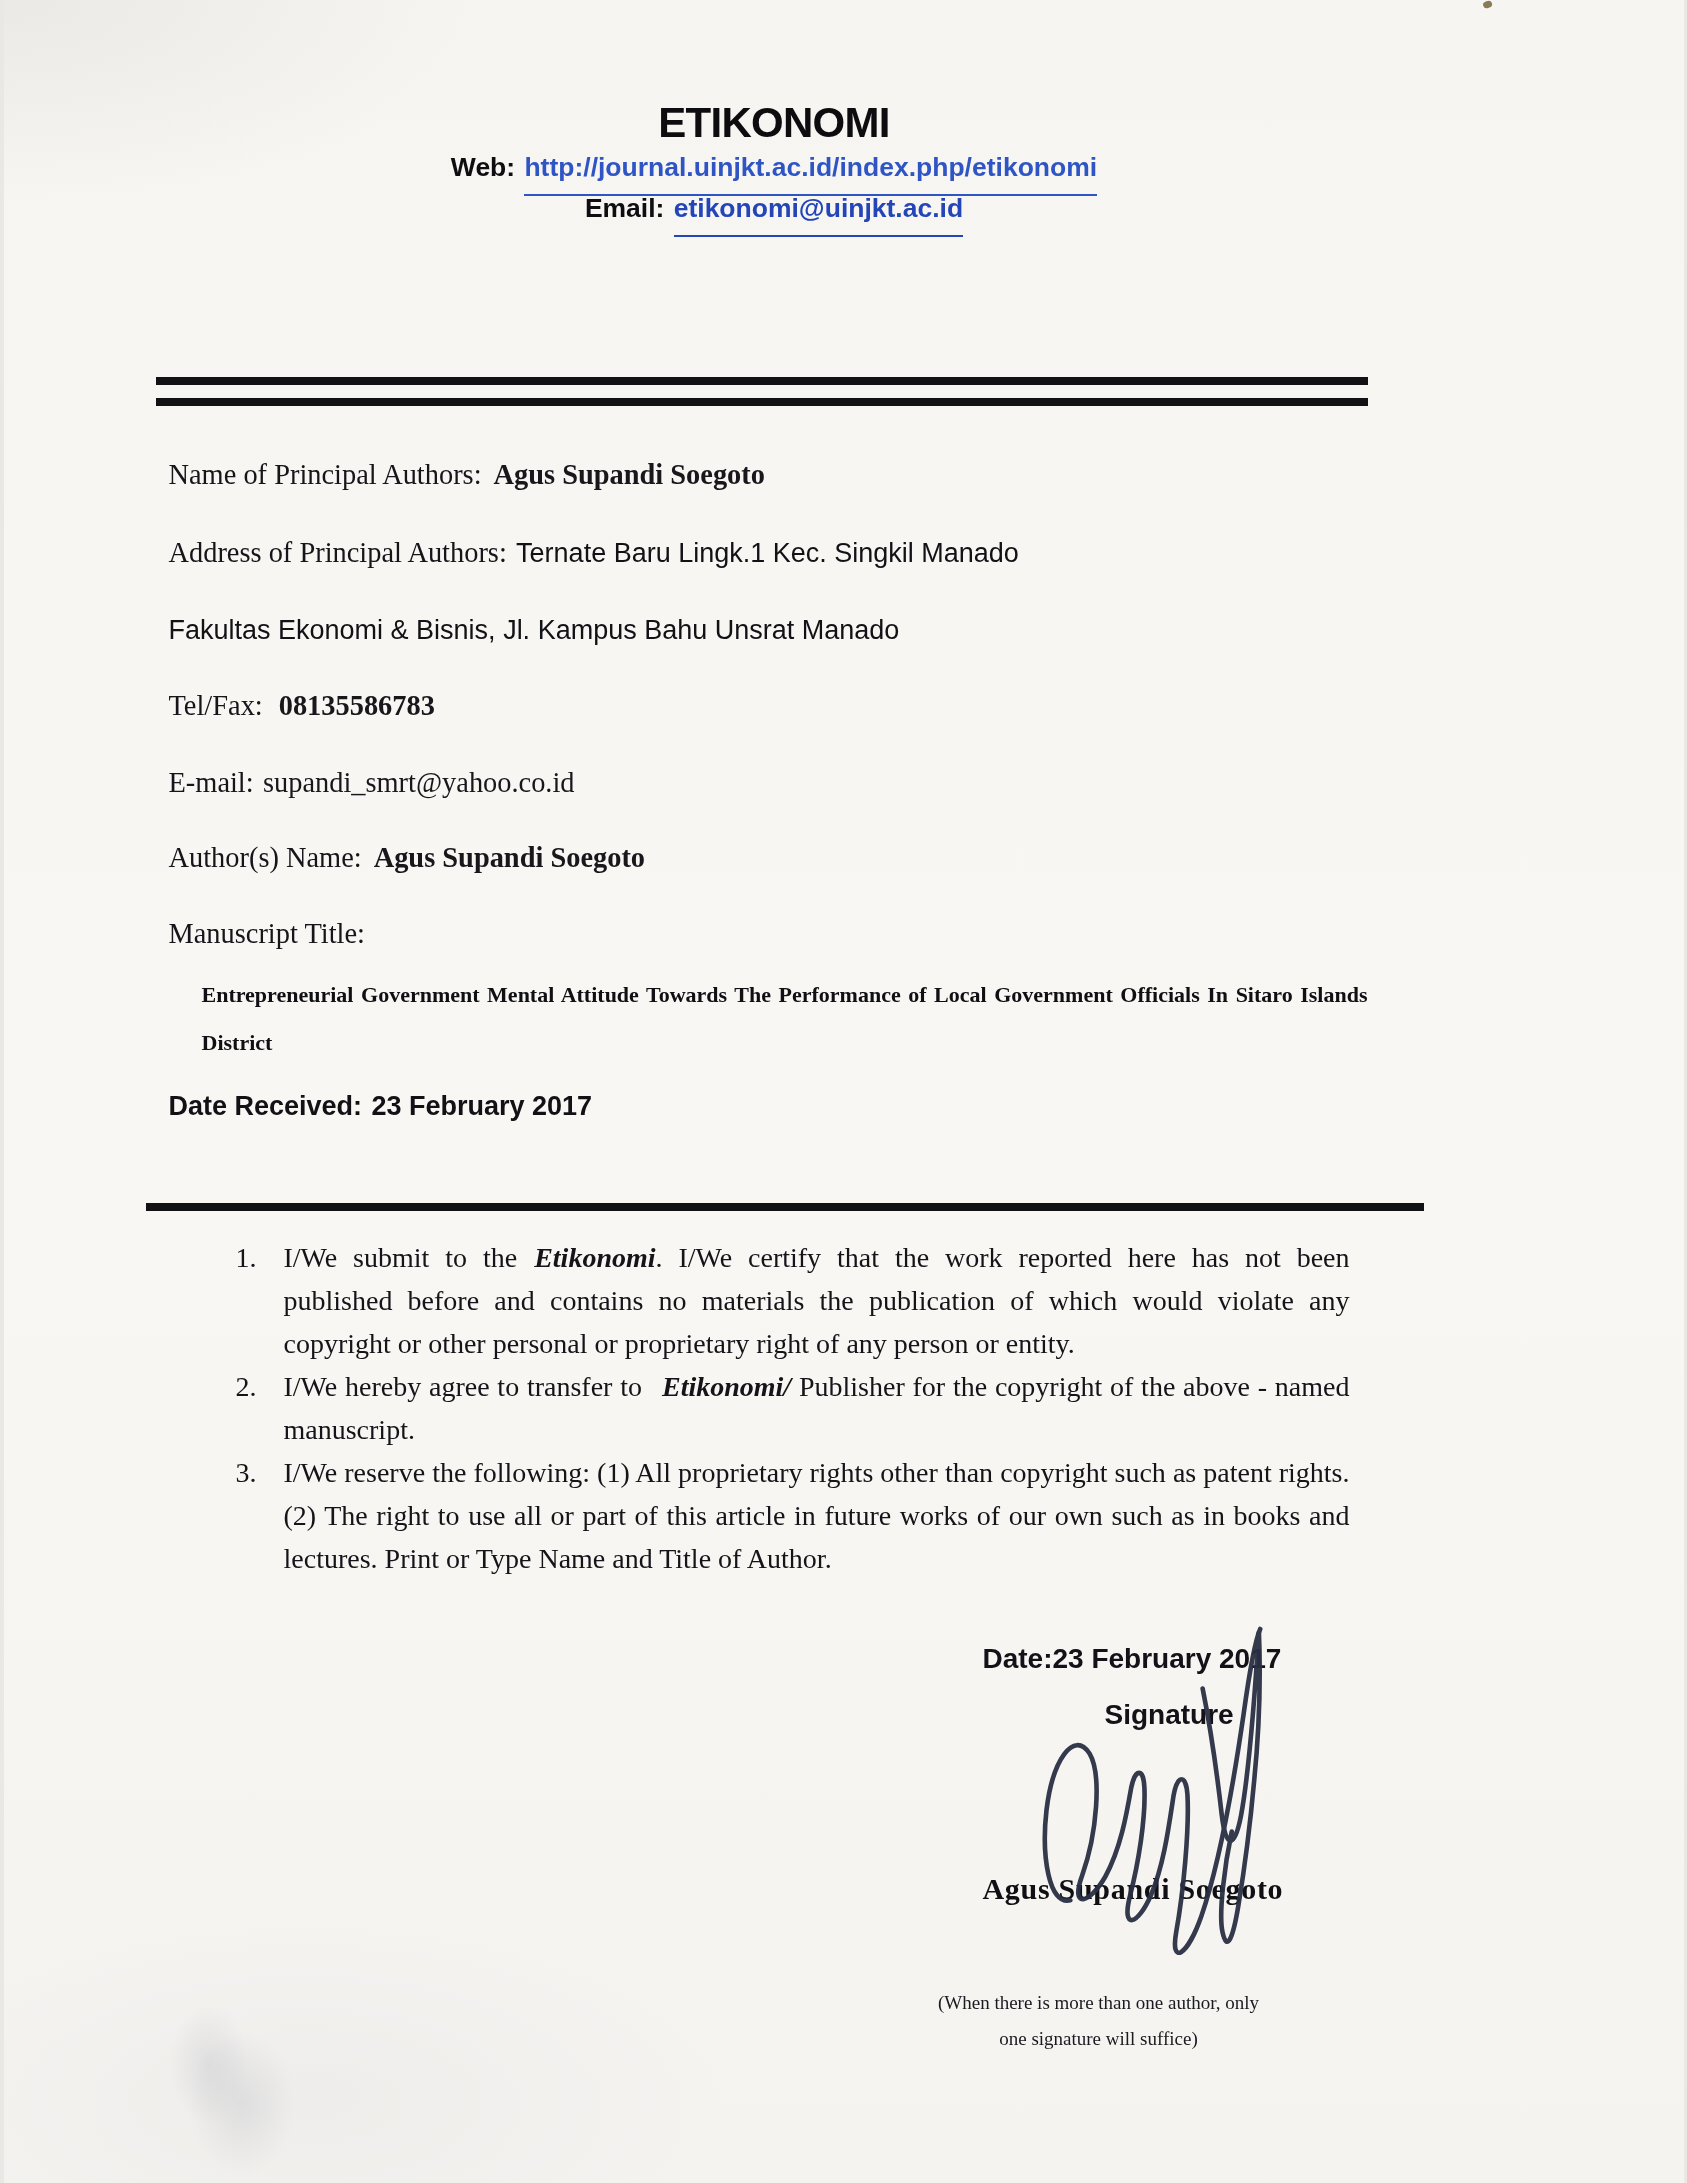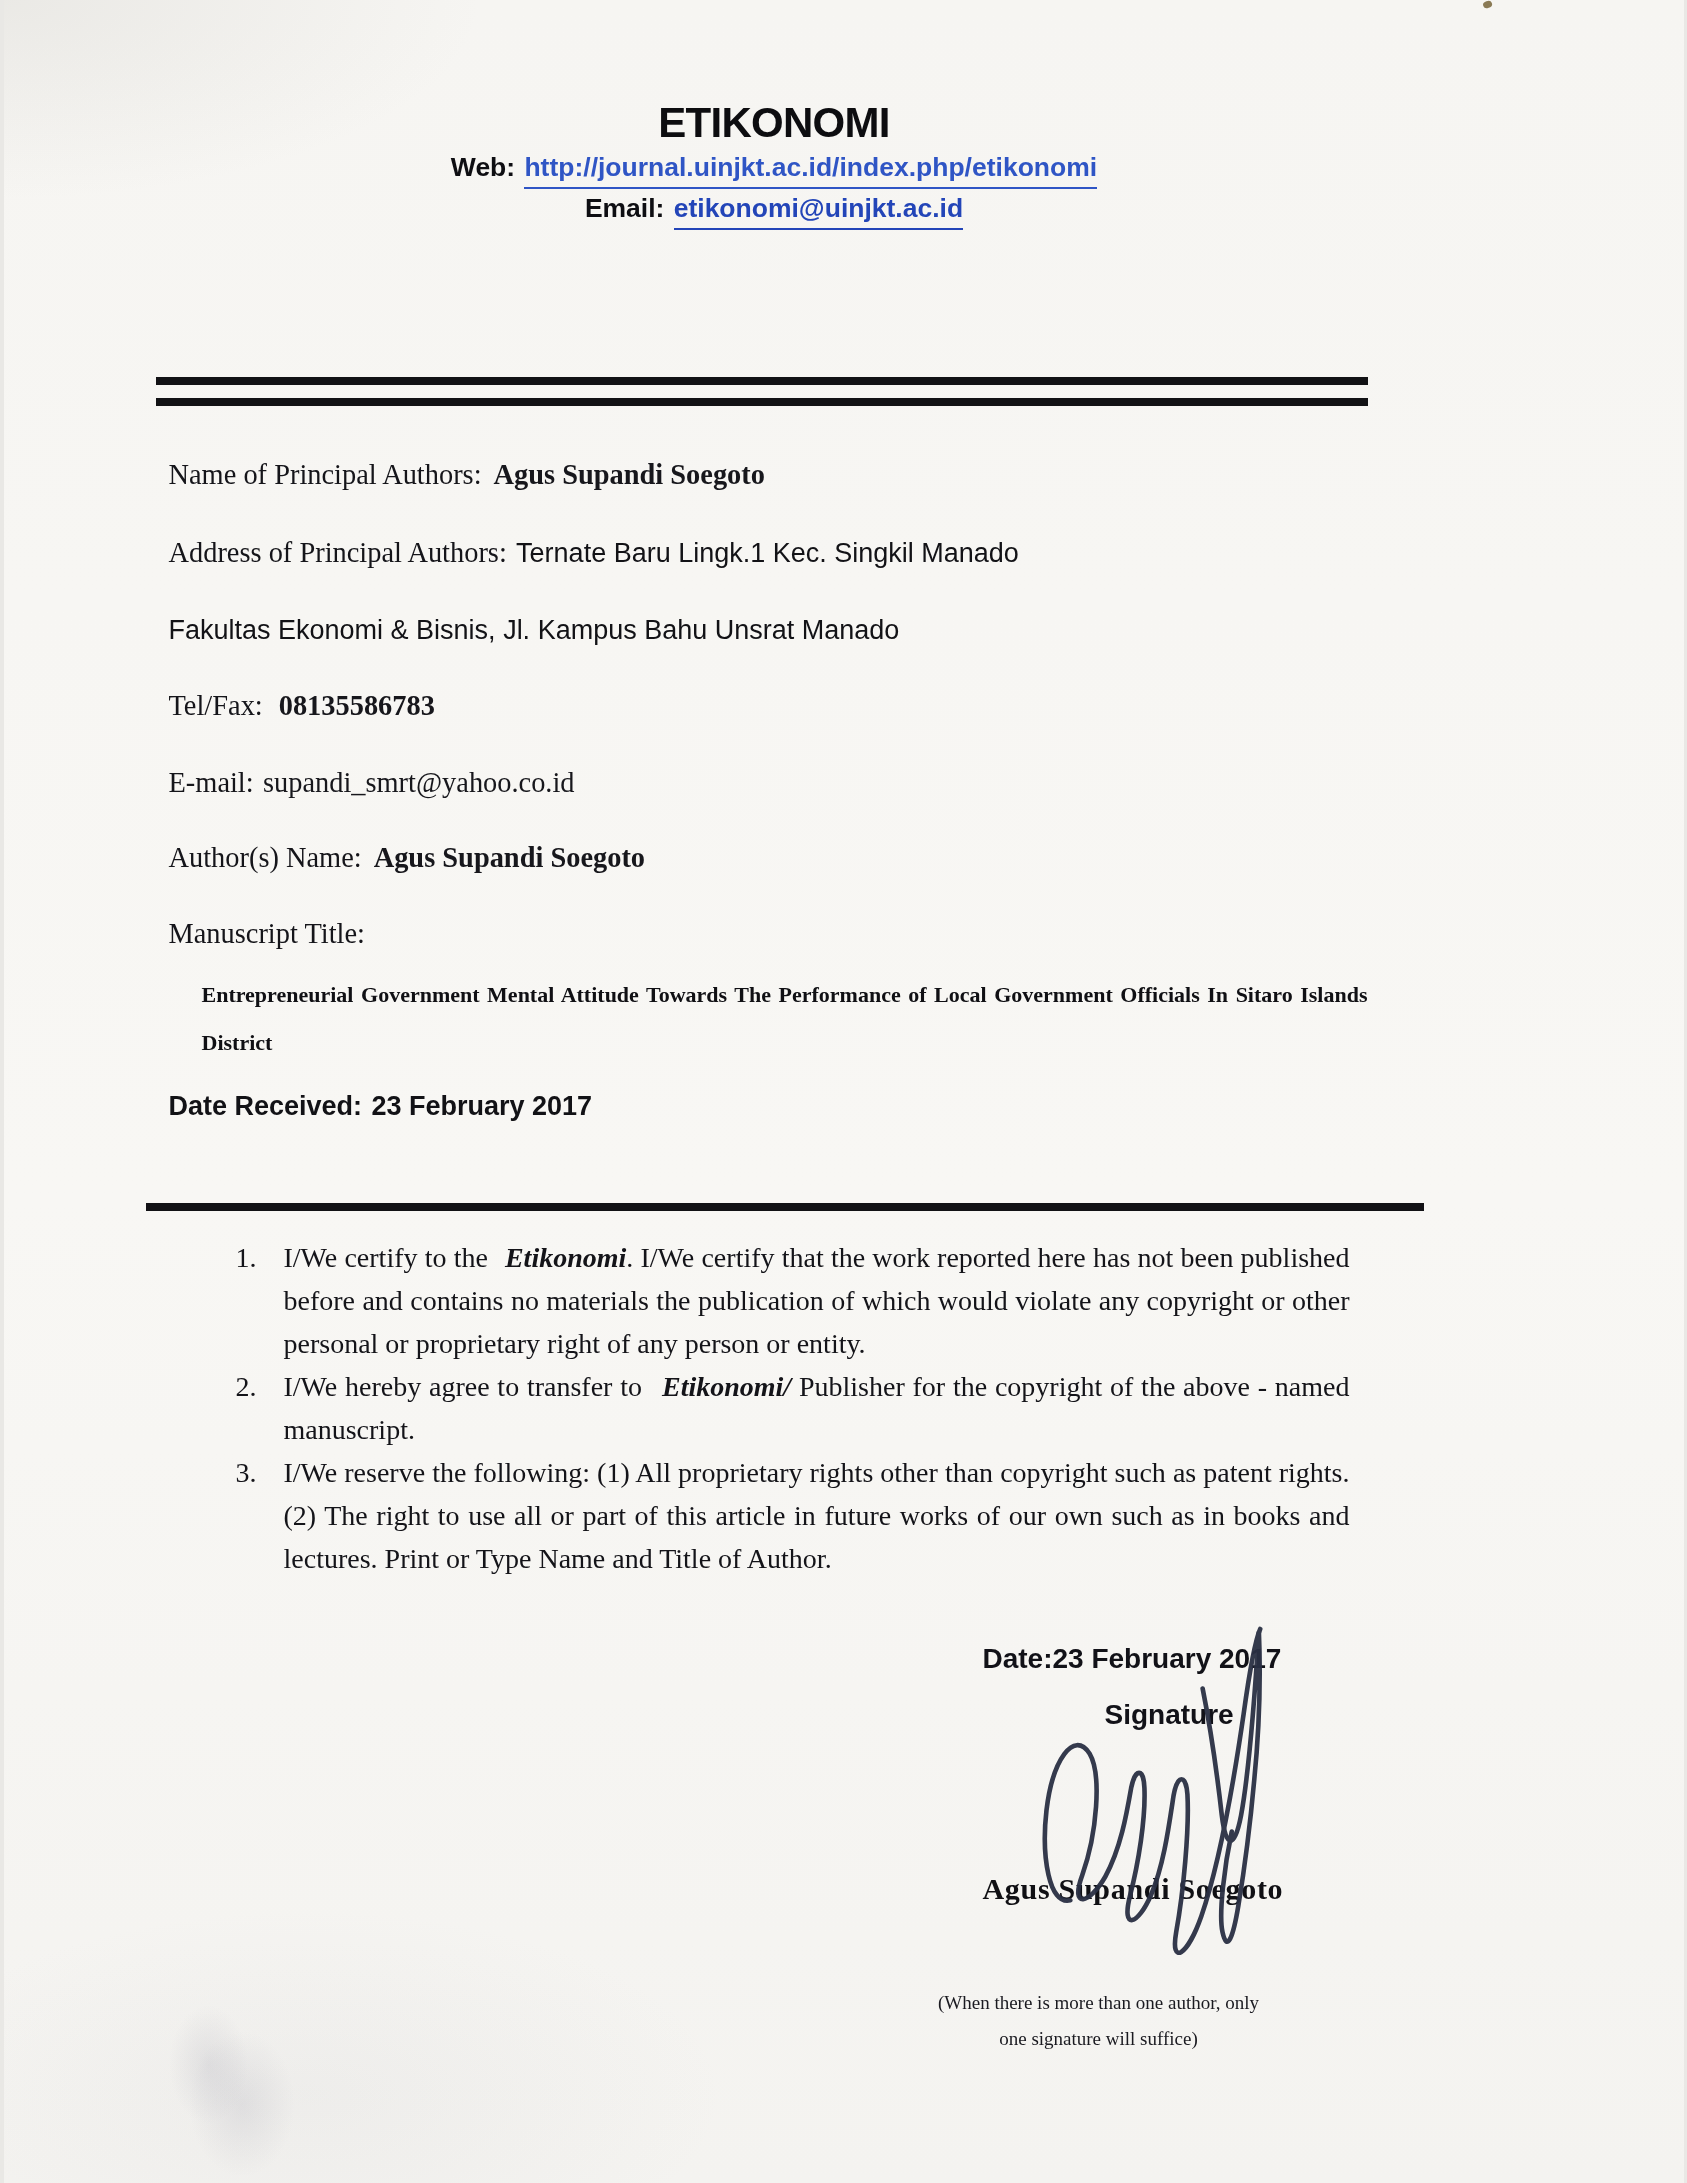--- a/index.html
+++ b/index.html
@@ -16,21 +16,21 @@
     color:#17171c;
   }
   
   .doc-header{position:absolute;left:152px;top:99px;width:1237px;text-align:center;}
   .journal-title{
     margin:0;font-family:"Liberation Sans","DejaVu Sans",sans-serif;
     font-size:42px;font-weight:700;letter-spacing:-0.7px;color:#0d0d10;line-height:48px;
   }
   .hline{font-family:"Liberation Sans","DejaVu Sans",sans-serif;font-size:26.5px;line-height:41px;}
   .hlabel{font-weight:700;color:#0e0e12;margin-right:9.3px;}
-  .hlink{text-decoration:none;border-bottom:2.6px solid currentColor;padding-bottom:5px;cursor:pointer;}
+  .hlink{text-decoration:none;border-bottom:2.6px solid currentColor;padding-bottom:12px;cursor:pointer;}
   .hlink.url{color:#2f55c5;font-weight:600;}
   .hlink.mail{color:#2345b8;font-weight:700;}
   
   .form-title{
     position:absolute;left:152px;top:304px;width:1237px;text-align:center;
     font-size:29px;font-weight:700;letter-spacing:1.3px;word-spacing:4.6px;color:#101014;
   }
   .rule{position:absolute;left:152px;width:1212px;height:8px;background:#121215;}
   .rule-a{top:377px;}
   .rule-b{top:398px;}
@@ -127,21 +127,21 @@
   <div class="field" style="top:1088px">
     <span class="sans" style="font-weight:600">Date Received:</span><span class="fval sans" style="font-weight:600">23 February 2017</span>
   </div>
 
   <div class="rule rule-c"></div>
 
   <div class="terms">
     <div class="term">
       <div class="term-num">1.</div>
       <div class="term-text">
-        <span>I/We certify to the</span><span class="gap1"></span><span class="etk">Etikonomi</span><span>. I/We certify that the work reported here has not been published before and contains no materials the publication of which would violate any copyright or other personal or proprietary right of any person or entity.</span>
+        <span>I/We submit to the</span><span class="gap1"></span><span class="etk">Etikonomi</span><span>. I/We certify that the work reported here has not been published before and contains no materials the publication of which would violate any copyright or other personal or proprietary right of any person or entity.</span>
       </div>
     </div>
     <div class="term">
       <div class="term-num">2.</div>
       <div class="term-text">
         <span>I/We hereby agree to transfer to</span><span class="gap2"></span><span class="etk">Etikonomi/</span><span> Publisher for the copyright of the above - named manuscript.</span>
       </div>
     </div>
     <div class="term">
       <div class="term-num">3.</div>

